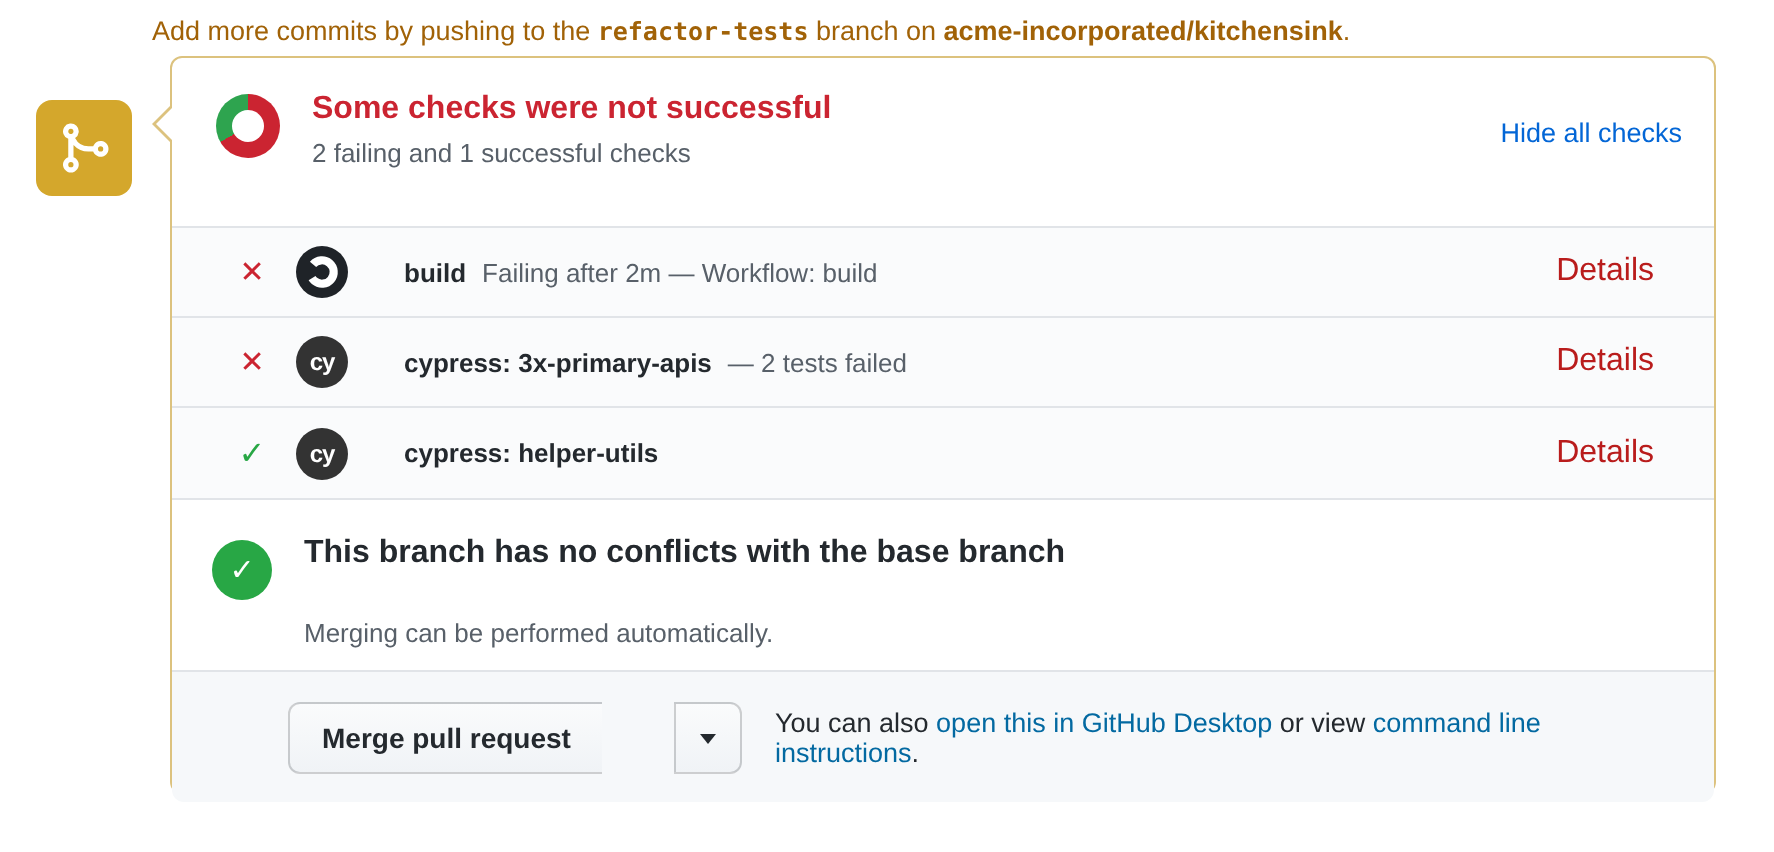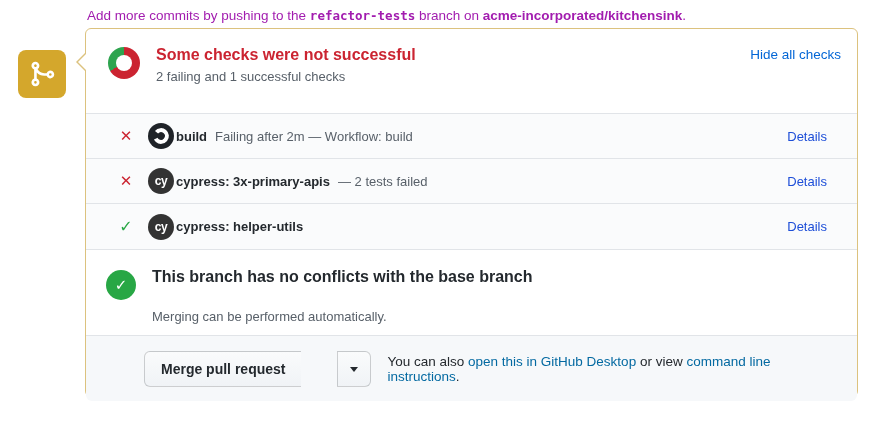--- a/index.html
+++ b/index.html
@@ -1,21 +1,21 @@
 <!DOCTYPE html>
 <html><head>
 <meta charset="utf-8">
 <style>
   * { margin:0; padding:0; box-sizing:border-box; }
   html,body { background:#fff; }
   body { font-family:"Liberation Sans","DejaVu Sans",sans-serif; color:#24292e; }
   .page { position:relative; width:887px; height:426px; background:#fff; overflow:hidden; }
 
   
-  .intro { position:absolute; left:87px; top:8px; font-size:13.5px; color:#a21caf; }
+  .intro { position:absolute; left:76px; top:8px; font-size:13.5px; color:#a16207; }
   .intro code { font-family:"DejaVu Sans Mono","Liberation Mono",monospace; font-weight:700; font-size:12.5px; }
   .intro strong { font-weight:700; }
 
   
   .badge { position:absolute; left:18px; top:50px; width:48px; height:48px; border-radius:8px;
            background:#d4a72c; display:flex; align-items:center; justify-content:center; }
   .badge svg { width:28px; height:28px; fill:#fff; }
 
   
   .box { position:absolute; left:85px; top:28px; width:773px; height:369px;
@@ -25,36 +25,36 @@
   .pointer::after { content:""; position:absolute; left:2px; top:-8px; width:0; height:0;
              border-top:8px solid transparent; border-bottom:8px solid transparent; border-right:8px solid #fff; }
 
   
   .hdr { display:flex; align-items:flex-start; padding:16px 16px 14px 22px; height:84px; }
   .donut { width:32px; height:32px; border-radius:50%; flex:none; margin-right:16px; margin-top:2px;
            background:conic-gradient(#cb2431 0deg 240deg, #2ea44f 240deg 360deg); position:relative; }
   .donut::after { content:""; position:absolute; inset:8px; background:#fff; border-radius:50%; }
   .hdr-title { font-size:16px; font-weight:700; color:#cb2431; line-height:1.25; }
   .hdr-sub { font-size:13px; color:#586069; margin-top:4px; }
-  .hide-link { margin-left:auto; font-size:13.5px; color:#0366d6; text-decoration:none; cursor:pointer; margin-top:2px; }
+  .hide-link { margin-left:auto; font-size:13.5px; color:#0366d6; text-decoration:none; cursor:pointer; margin-top:14px; }
 
   
   .checks { list-style:none; background:#fafbfc; border-top:1px solid #e1e4e8; }
   .check-row { display:flex; align-items:center; height:45px; padding:0 30px 0 32px; border-bottom:1px solid #e1e4e8; }
   .check-row:last-child { border-bottom:none; }
   .st { width:16px; flex:none; text-align:center; font-weight:700; font-size:15px; }
   .st.fail { color:#cb2431; }
   .st.pass { color:#28a745; font-size:16px; }
   .av { width:26px; height:26px; flex:none; margin-left:14px; border-radius:50%; }
   .av svg { width:26px; height:26px; display:block; }
   .cy-av { background:#333; color:#fff; display:flex; align-items:center; justify-content:center;
            font-weight:700; font-size:12px; letter-spacing:-0.5px; }
-  .nm { font-size:13px; font-weight:700; color:#24292e; margin-left:2px; white-space:nowrap; }
+  .nm { font-size:13px; font-weight:700; color:#24292e; margin-left:28px; white-space:nowrap; }
   .ds { font-size:13px; color:#586069; margin-left:8px; white-space:nowrap; }
-  .dt { margin-left:auto; font-size:13px; color:#1d4ed8; text-decoration:none; cursor:pointer; }
+  .dt { margin-left:auto; font-size:16px; color:#b91c1c; text-decoration:none; cursor:pointer; }
 
   
   .conflict { display:flex; align-items:flex-start; padding:17px 16px 0 20px; height:86px;
               background:#fff; border-top:1px solid #e1e4e8; }
   .okc { width:30px; height:30px; border-radius:50%; background:#28a745; flex:none; margin-right:16px; margin-top:3px;
          display:flex; align-items:center; justify-content:center; color:#fff; font-size:15px; font-weight:700; }
   .conflict h3 { font-size:16px; font-weight:700; color:#24292e; line-height:1.3; }
   .conflict p { font-size:13px; color:#586069; margin-top:21px; }
 
   

